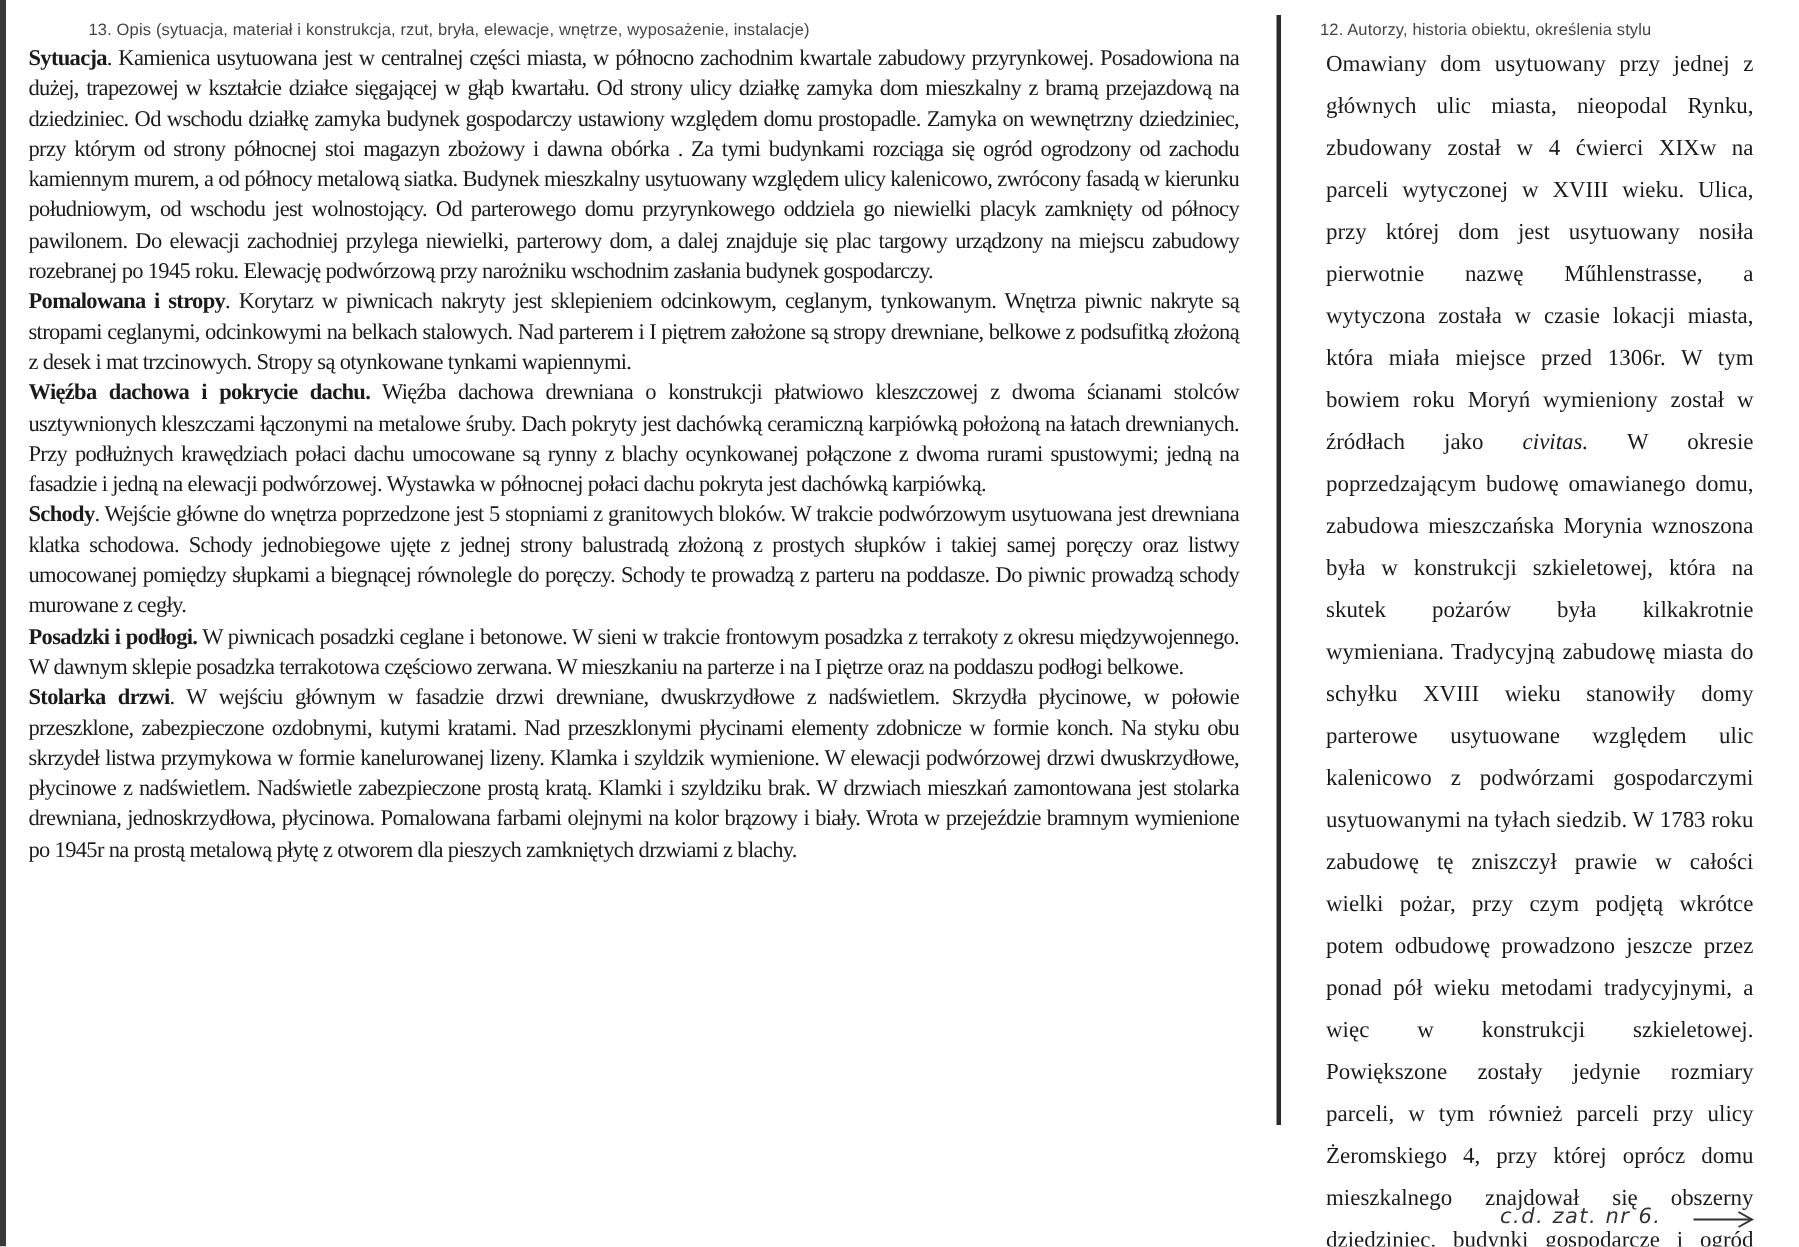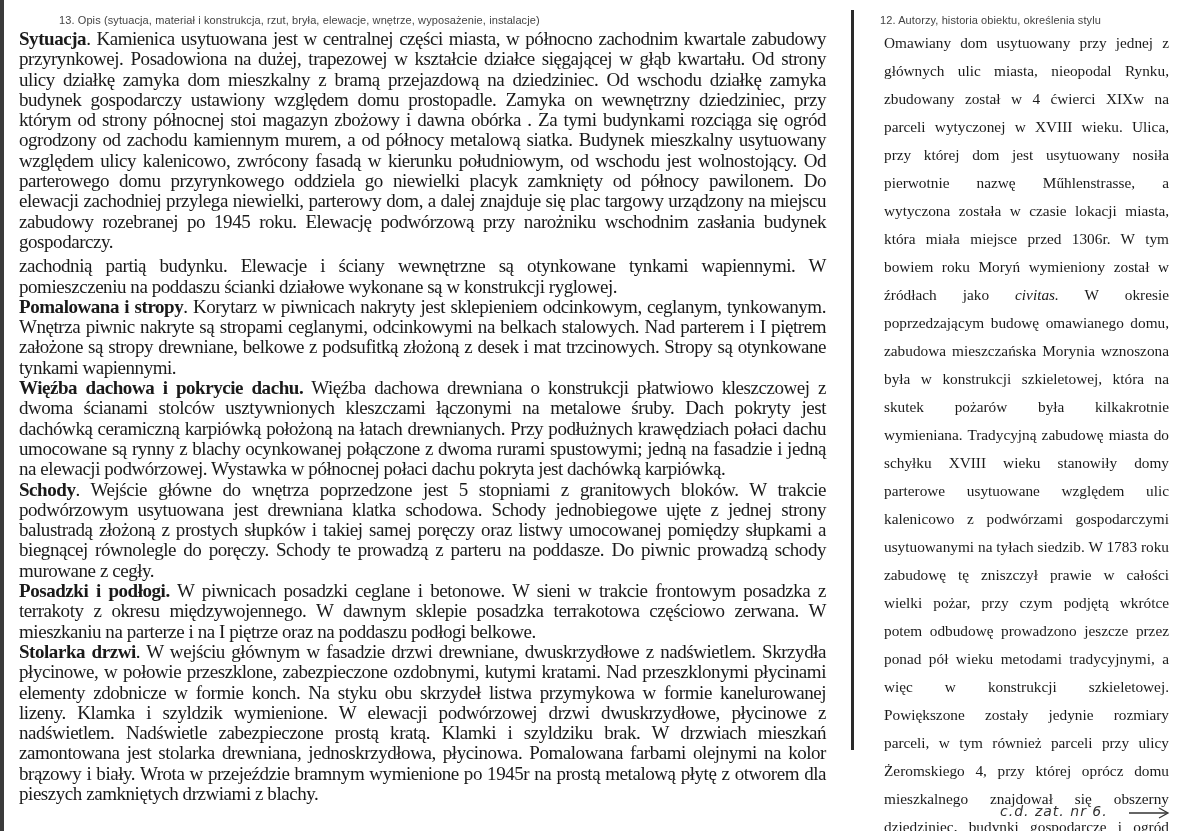--- a/index.html
+++ b/index.html
@@ -43,21 +43,21 @@
       white-space: nowrap;
     }
     .left-col .col-header {
       text-align: left;
       padding-left: 40px;
     }
     .right-col .col-header {
       padding-left: 12px;
     }
     .left-text {
-      font-size: 19px;
+      font-size: 15px;
       line-height: 20.3px;
       text-align: justify;
       letter-spacing: -0.45px;
       word-spacing: 0px;
     }
     .left-text p {
       margin: 0;
     }
     .left-text p.gap {
       margin-top: 4px;
@@ -105,21 +105,20 @@
   </style>
 </head>
 <body>
 
 <div class="left-edge"></div>
 
 <div class="left-col">
   <div class="col-header">13. Opis (sytuacja, materiał i konstrukcja, rzut, bryła, elewacje, wnętrze, wyposażenie, instalacje)</div>
   <div class="left-text">
     <p><b>Sytuacja</b><span>. Kamienica usytuowana jest w centralnej części miasta, w północno zachodnim kwartale zabudowy przyrynkowej. Posadowiona na dużej, trapezowej w kształcie działce sięgającej w głąb kwartału. Od strony ulicy działkę zamyka dom mieszkalny z bramą przejazdową na dziedziniec. Od wschodu działkę zamyka budynek gospodarczy ustawiony względem domu prostopadle. Zamyka on wewnętrzny dziedziniec, przy którym od strony północnej stoi magazyn zbożowy i dawna obórka . Za tymi budynkami rozciąga się ogród ogrodzony od zachodu kamiennym murem, a od północy metalową siatka. Budynek mieszkalny usytuowany względem ulicy kalenicowo, zwrócony fasadą w kierunku południowym, od wschodu jest wolnostojący. Od parterowego domu przyrynkowego oddziela go niewielki placyk zamknięty od północy pawilonem. Do elewacji zachodniej przylega niewielki, parterowy dom, a dalej znajduje się plac targowy urządzony na miejscu zabudowy rozebranej po 1945 roku. Elewację podwórzową przy narożniku wschodnim zasłania budynek gospodarczy.</span></p>
-    <p class="gap"><span>zachodnią partią budynku. Elewacje i ściany wewnętrzne są otynkowane tynkami wapiennymi. W pomieszczeniu na poddaszu ścianki działowe wykonane są w konstrukcji ryglowej.</span></p>
     <p><b>Pomalowana i stropy</b><span>. Korytarz w piwnicach nakryty jest sklepieniem odcinkowym, ceglanym, tynkowanym. Wnętrza piwnic nakryte są stropami ceglanymi, odcinkowymi na belkach stalowych. Nad parterem i I piętrem założone są stropy drewniane, belkowe z podsufitką złożoną z desek i mat trzcinowych. Stropy są otynkowane tynkami wapiennymi.</span></p>
     <p><b>Więźba dachowa i pokrycie dachu.</b><span> Więźba dachowa drewniana  o konstrukcji płatwiowo kleszczowej z dwoma ścianami stolców usztywnionych kleszczami łączonymi na metalowe śruby. Dach pokryty jest dachówką ceramiczną karpiówką położoną na łatach drewnianych. Przy podłużnych krawędziach  połaci dachu umocowane są rynny z blachy ocynkowanej połączone z dwoma rurami spustowymi; jedną na fasadzie i jedną na elewacji podwórzowej. Wystawka w północnej połaci dachu pokryta jest dachówką karpiówką.</span></p>
     <p><b>Schody</b><span>. Wejście główne do wnętrza poprzedzone jest 5 stopniami z granitowych bloków. W trakcie podwórzowym usytuowana jest drewniana klatka schodowa. Schody jednobiegowe ujęte z jednej strony balustradą złożoną z prostych słupków i  takiej samej poręczy oraz listwy umocowanej  pomiędzy słupkami a biegnącej równolegle do poręczy. Schody te prowadzą z parteru na poddasze. Do piwnic prowadzą schody murowane z cegły.</span></p>
     <p><b>Posadzki i podłogi.</b><span> W piwnicach posadzki ceglane i betonowe. W sieni w trakcie frontowym posadzka z terrakoty z okresu międzywojennego. W dawnym sklepie posadzka terrakotowa częściowo zerwana. W mieszkaniu na parterze i na I piętrze oraz na poddaszu podłogi belkowe.</span></p>
     <p><b>Stolarka drzwi</b><span>. W wejściu głównym w fasadzie drzwi drewniane, dwuskrzydłowe z nadświetlem. Skrzydła płycinowe, w połowie przeszklone, zabezpieczone ozdobnymi, kutymi kratami. Nad przeszklonymi płycinami elementy zdobnicze w formie konch. Na styku obu skrzydeł listwa przymykowa w formie kanelurowanej lizeny. Klamka i szyldzik wymienione. W elewacji podwórzowej drzwi dwuskrzydłowe, płycinowe z nadświetlem. Nadświetle zabezpieczone prostą kratą. Klamki i szyldziku brak. W drzwiach mieszkań zamontowana jest stolarka drewniana, jednoskrzydłowa, płycinowa. Pomalowana farbami olejnymi na kolor brązowy i biały. Wrota w przejeździe bramnym wymienione po 1945r na prostą metalową płytę  z otworem dla pieszych zamkniętych drzwiami  z blachy.</span></p>
   </div>
 </div>
 
 <div class="divider"></div>
 

